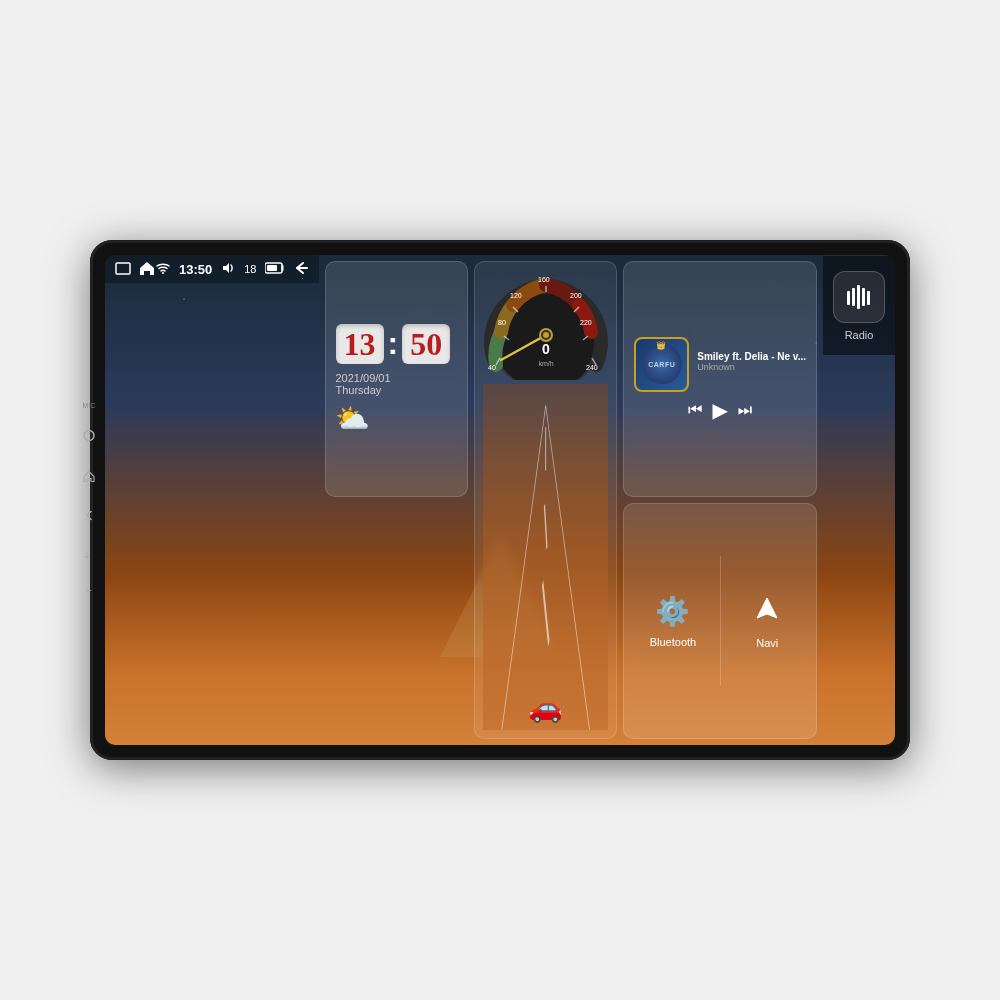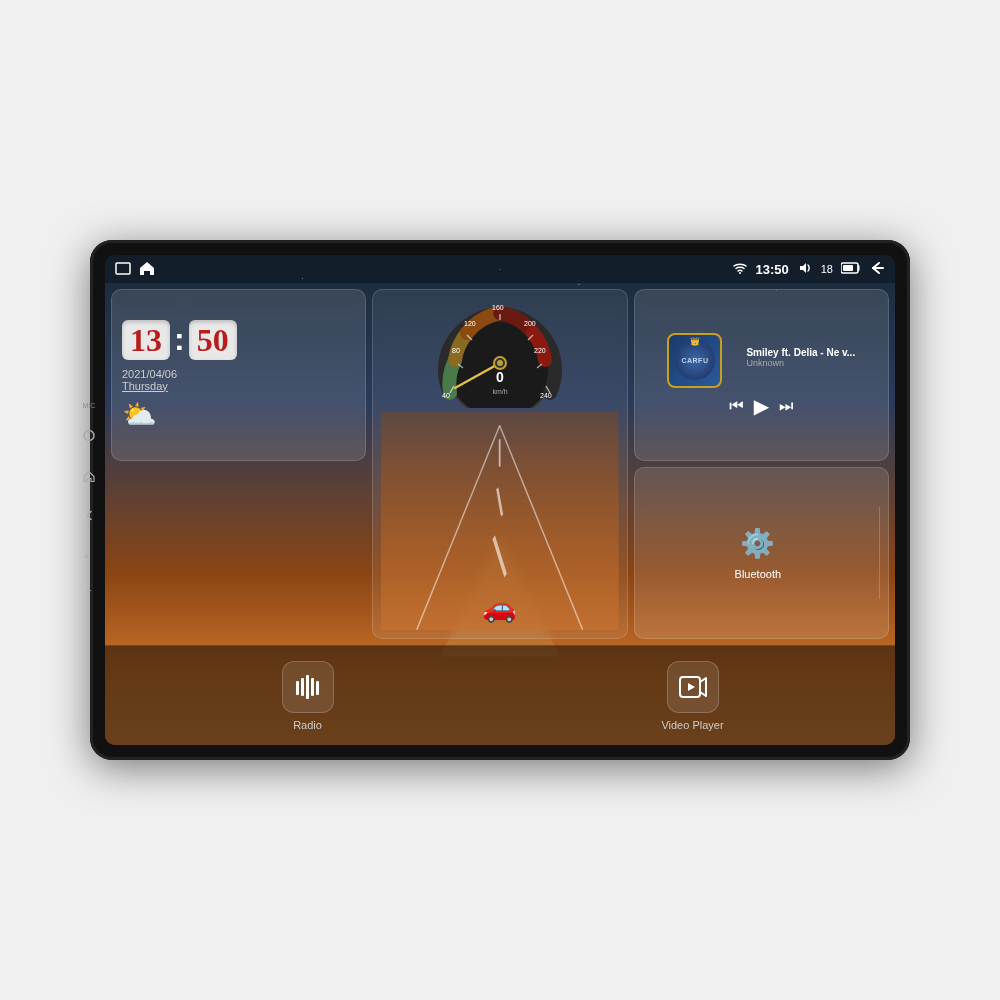--- a/index.html
+++ b/index.html
@@ -45,21 +45,21 @@
     }
 
     
     .screen {
       width: 790px; height: 490px;
       background: linear-gradient(180deg, #1a2a3a 0%, #2a3a5a 30%, #8B4513 65%, #c8712a 85%, #d4813a 100%);
       border-radius: 10px;
       overflow: hidden;
       position: relative;
       display: flex;
-      flex-direction: column;
+      flex-direction: row;
     }
 
     
     .screen::before {
       content: '';
       position: absolute;
       top: 0; left: 0; right: 0; bottom: 40%;
       background-image:
         radial-gradient(1px 1px at 10% 15%, white 0%, transparent 100%),
         radial-gradient(1px 1px at 25% 8%, white 0%, transparent 100%),
@@ -180,21 +180,20 @@
 
     .clock-date {
       color: #ccc;
       font-size: 11px;
       margin-top: 4px;
     }
 
     .clock-day {
       color: #ccc;
       font-size: 11px;
-      text-decoration: underline;
     }
 
     .weather-icon {
       font-size: 28px;
       margin-top: 6px;
     }
 
     
     .speed-widget {
       grid-column: 2;
@@ -224,21 +223,20 @@
       border-radius: 50%;
       background: radial-gradient(circle, #3a6aaa, #1a2a5a);
       display: flex;
       align-items: center;
       justify-content: center;
     }
 
     .music-info {
       flex: 1;
       overflow: hidden;
-      margin-left: 16px;
     }
 
     .music-title {
       color: white;
       font-size: 10px;
       font-weight: bold;
       white-space: nowrap;
       overflow: hidden;
       text-overflow: ellipsis;
     }
@@ -451,21 +449,21 @@
     </div>
 
     <div style="flex:1; display:grid; grid-template-columns:1fr 1fr 1fr; grid-template-rows:1fr 1fr; gap:6px; padding:6px; position:relative; z-index:5;">
 
       <div class="widget-card clock-widget" style="align-items:flex-start; padding:10px;">
         <div class="clock-flip">
           <div class="flip-digit">13</div>
           <span class="flip-colon">:</span>
           <div class="flip-digit">50</div>
         </div>
-        <div class="clock-date">2021/04/06</div>
+        <div class="clock-date">2021/09/01</div>
         <div class="clock-day">Thursday</div>
         <span class="weather-icon">⛅</span>
       </div>
 
       <div class="widget-card speed-widget" style="grid-row: 1 / 3; padding: 8px; justify-content: flex-start;">
 
         <svg class="speedo-svg" viewBox="0 0 140 110">
 
           <circle cx="70" cy="65" r="55" fill="#1a1a1a" stroke="#333" stroke-width="2"></circle>
 
@@ -551,20 +549,29 @@
 
       <div class="widget-card grid-settings" style="grid-column:3; grid-row:2; display:flex; flex-direction:row; gap:6px; align-items:center; justify-content:space-around;">
 
         <div style="flex:1; display:flex; flex-direction:column; align-items:center; justify-content:center; gap:4px;">
           <span class="widget-icon">⚙️</span>
           <span class="widget-label">Bluetooth</span>
         </div>
 
         <div style="width:1px; height:60%; background:rgba(255,255,255,0.2);"></div>
 
+        <div style="flex:1; display:flex; flex-direction:column; align-items:center; justify-content:center; gap:4px;">
+
+          <span class="widget-icon">
+            <svg width="28" height="28" viewBox="0 0 28 28">
+              <path d="M14 4L24 24L14 20L4 24Z" fill="white" stroke="white" stroke-width="1"></path>
+            </svg>
+          </span>
+          <span class="widget-label">Navi</span>
+        </div>
 
       </div>
 
     </div>
 
     <div class="bottom-bar">
 
 
       <div class="bottom-btn">
         <div class="bottom-btn-icon">
@@ -573,27 +580,17 @@
             <rect x="7" y="5" width="3" height="18" rx="1" fill="white"></rect>
             <rect x="12" y="2" width="3" height="24" rx="1" fill="white"></rect>
             <rect x="17" y="5" width="3" height="18" rx="1" fill="white"></rect>
             <rect x="22" y="8" width="3" height="14" rx="1" fill="white"></rect>
           </svg>
         </div>
         <span class="bottom-btn-label">Radio</span>
       </div>
 
 
-      <div class="bottom-btn">
-        <div class="bottom-btn-icon">
-          <svg width="30" height="28" viewBox="0 0 30 28">
-            <rect x="2" y="4" width="20" height="20" rx="3" stroke="white" stroke-width="2" fill="none"></rect>
-            <path d="M22 9L28 5V23L22 19" stroke="white" stroke-width="2" stroke-linejoin="round" fill="none"></path>
-            <path d="M10 10L10 18L17 14Z" fill="white"></path>
-          </svg>
-        </div>
-        <span class="bottom-btn-label">Video Player</span>
-      </div>
 
 
     </div>
   </div>
 </div>
 
 </body></html>

